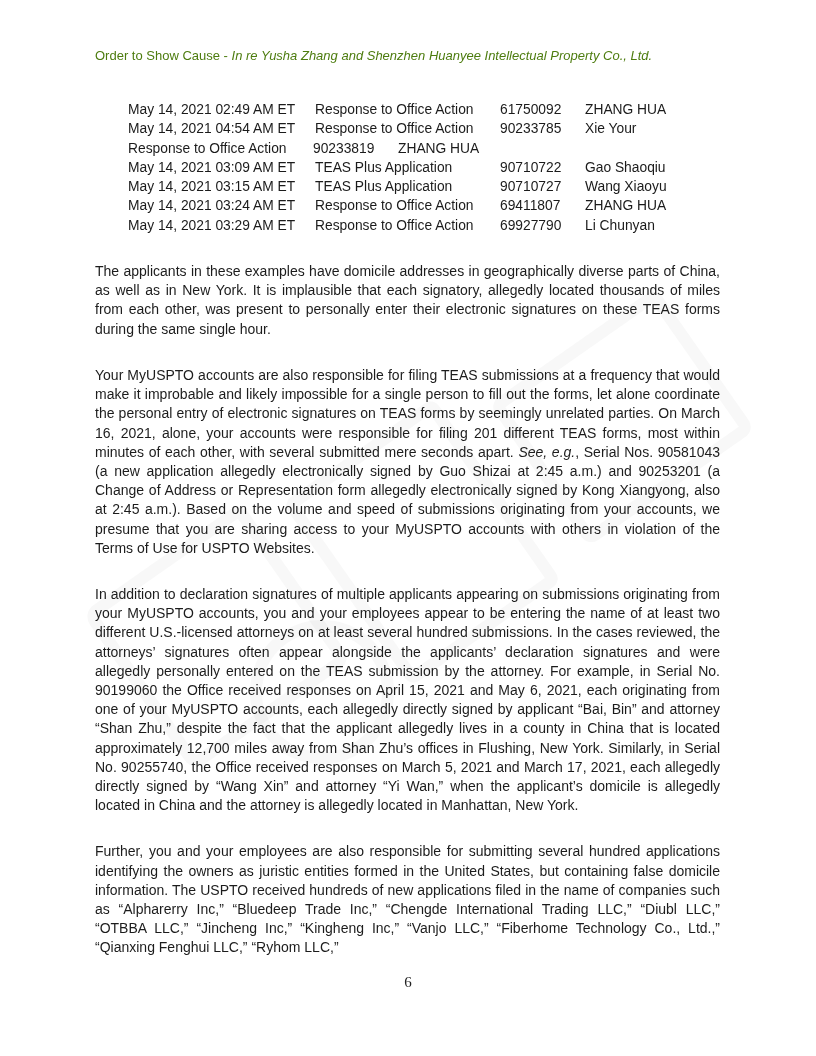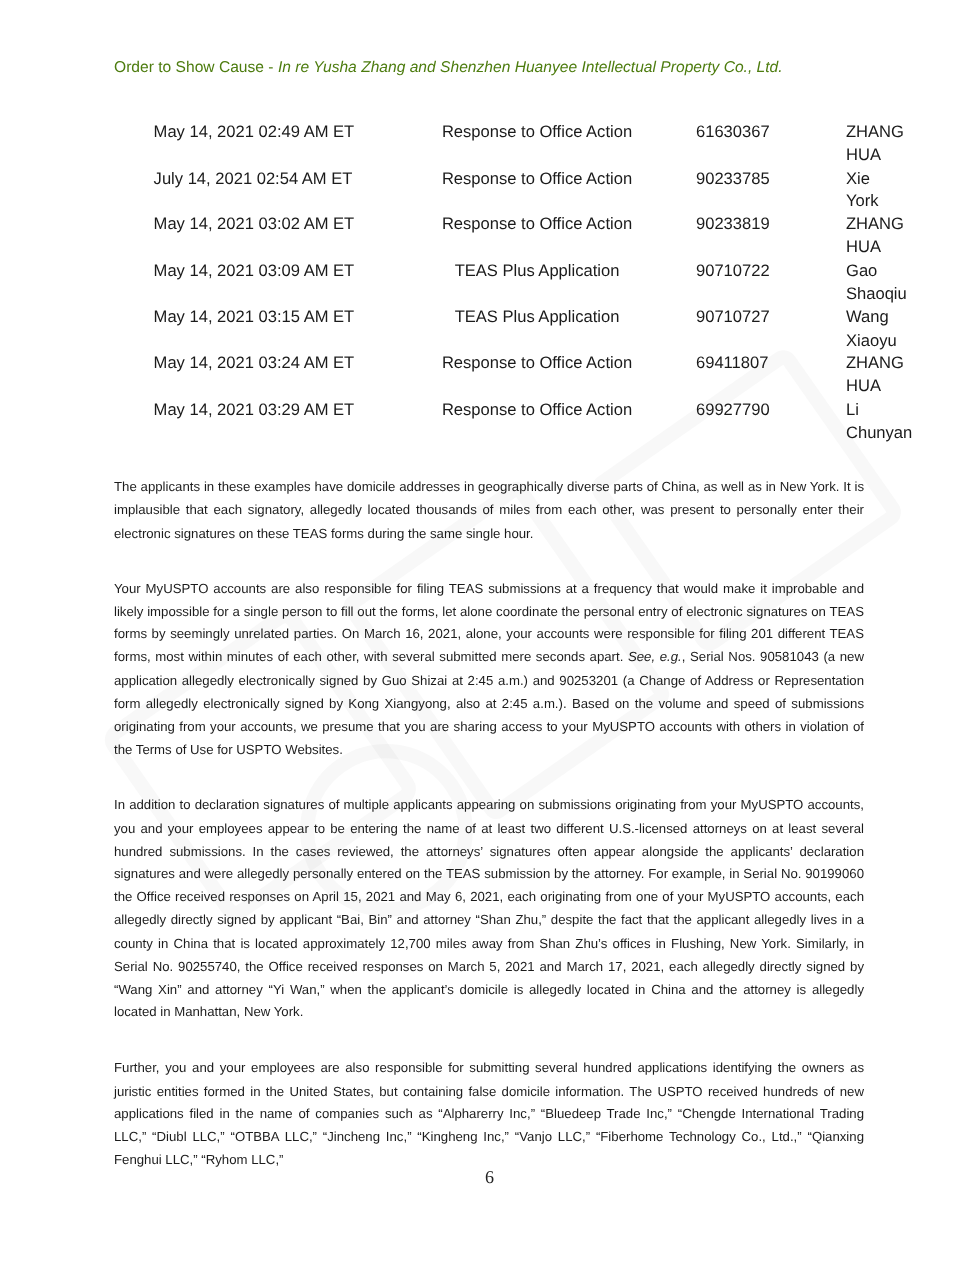--- a/index.html
+++ b/index.html
@@ -46,29 +46,29 @@
     white-space: nowrap;
   }
   .italic { font-style: italic; }
 
   .filing-table {
     margin: 37px 0 0 33px;
     font-size: 13.8px;
     line-height: 19.3px;
     color: #1b1b1b;
   }
-  .trow { display: flex; gap: 40px; }
+  .trow { display: flex; }
   .c-date   { width: 187px; flex: 0 0 auto; }
-  .c-action { width: 185px; flex: 0 0 auto; text-align: center; }
+  .c-action { width: 185px; flex: 0 0 auto; }
   .c-serial { width: 85px;  flex: 0 0 auto; }
   .c-name   { flex: 1 1 auto; }
 
   .body-para {
     margin: 27px 0 0 0;
-    font-size: 11px;
+    font-size: 14px;
     line-height: 19.2px;
     text-align: justify;
     color: #1c1c1c;
   }
 
   .page-footer {
     position: absolute;
     left: 0;
     top: 973px;
     width: 100%;
@@ -94,31 +94,30 @@
   </div>
 
   <div class="content">
 
     <div class="doc-header"><span>Order to Show Cause - </span><span class="italic">In re Yusha Zhang and Shenzhen Huanyee Intellectual Property Co., Ltd.</span></div>
 
     <div class="filing-table">
       <div class="trow">
         <span class="c-date">May 14, 2021 02:49 AM ET</span>
         <span class="c-action">Response to Office Action</span>
-        <span class="c-serial">61630367</span>
+        <span class="c-serial">61750092</span>
         <span class="c-name">ZHANG HUA</span>
       </div>
       <div class="trow">
-        <span class="c-date">July 14, 2021 02:54 AM ET</span>
+        <span class="c-date">May 14, 2021 04:54 AM ET</span>
         <span class="c-action">Response to Office Action</span>
         <span class="c-serial">90233785</span>
-        <span class="c-name">Xie York</span>
+        <span class="c-name">Xie Your</span>
       </div>
       <div class="trow">
-        <span class="c-date">May 14, 2021 03:02 AM ET</span>
         <span class="c-action">Response to Office Action</span>
         <span class="c-serial">90233819</span>
         <span class="c-name">ZHANG HUA</span>
       </div>
       <div class="trow">
         <span class="c-date">May 14, 2021 03:09 AM ET</span>
         <span class="c-action">TEAS Plus Application</span>
         <span class="c-serial">90710722</span>
         <span class="c-name">Gao Shaoqiu</span>
       </div>

